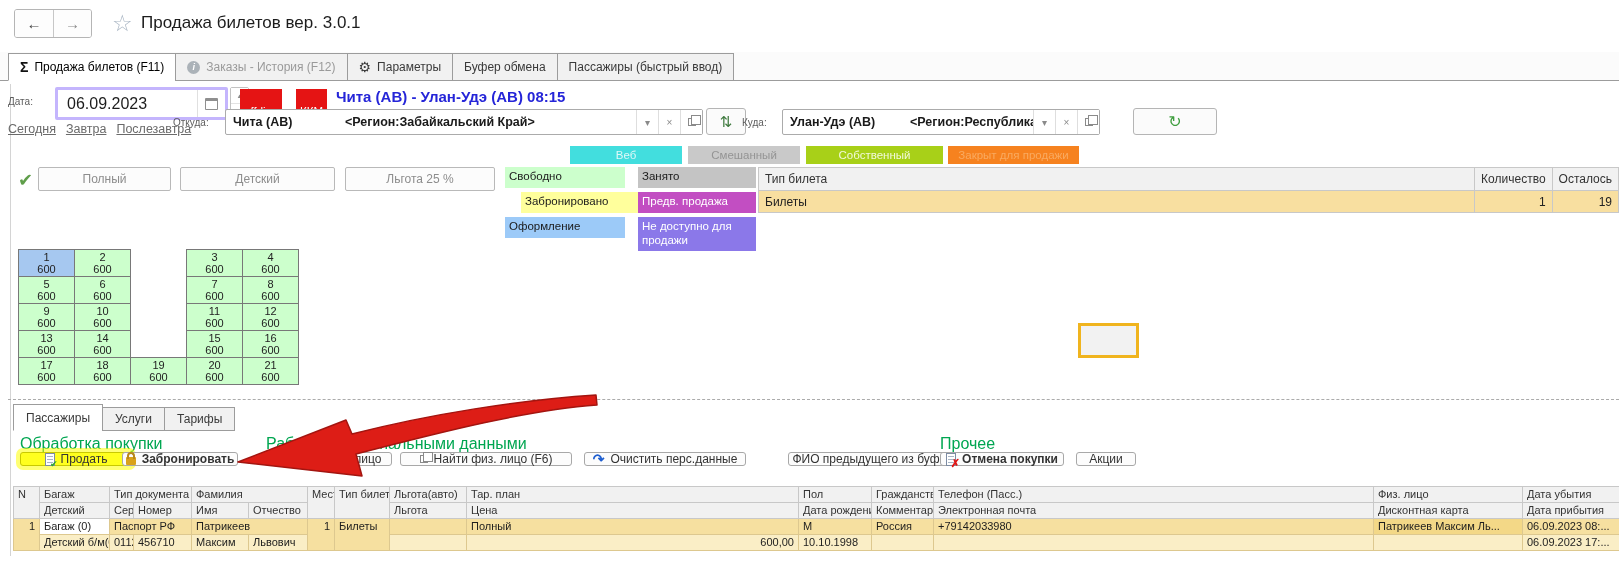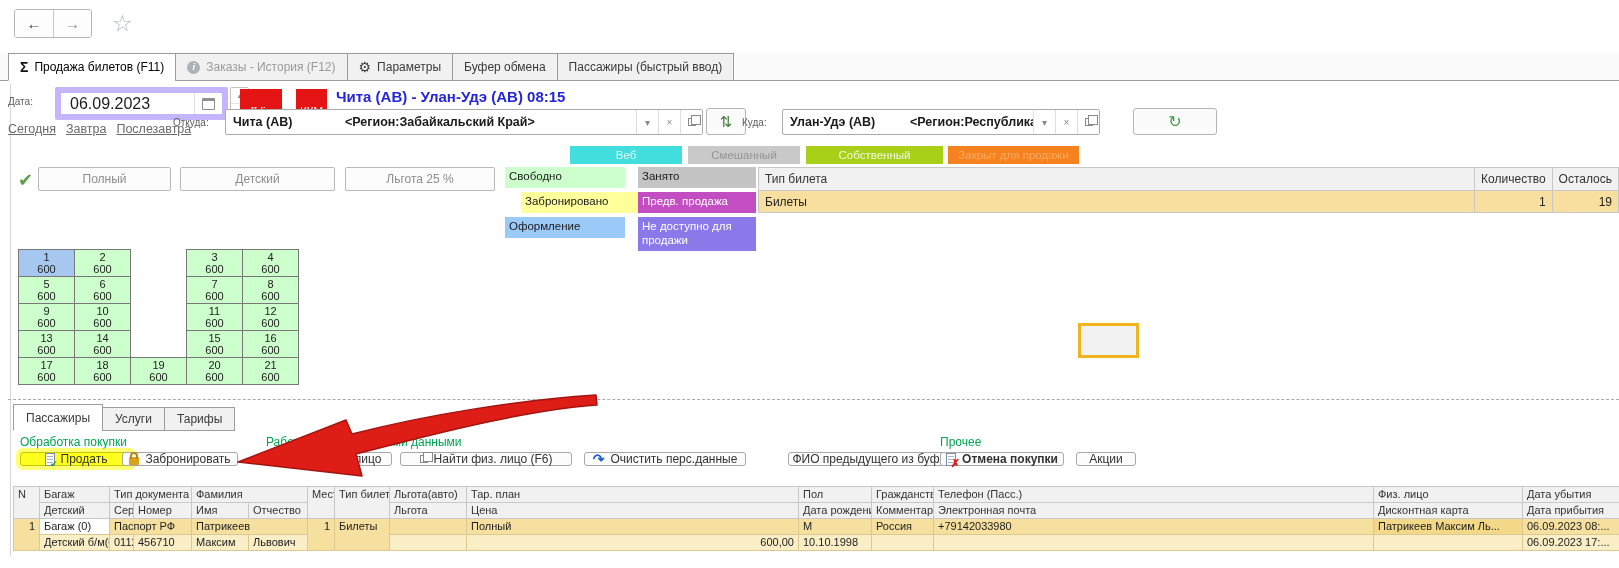--- a/index.html
+++ b/index.html
@@ -21,21 +21,21 @@
   .tab.active { background: #fff; border-bottom: 1px solid #fff; font-weight: 400; color: #000; }
   .tab.disabled { color: #9a9a9a; }
   .sigma { font-weight: bold; font-size: 14px; color: #111; }
   .gear { font-size: 14px; color: #3c3c3c; }
   .infocircle { display: inline-block; width: 13px; height: 13px; border-radius: 50%; background: #abb2b8; color: #fff; font-size: 9px; font-weight: bold; text-align: center; line-height: 13px; font-style: italic; }
 
   .panel-edge { position: absolute; left: 10px; top: 84px; height: 472px; border-left: 1px solid #d4d4d4; }
 
   
   .lbl { position: absolute; color: #5c5c5c; font-size: 10px; }
-  .datebox { position: absolute; left: 55px; top: 87px; width: 173px; height: 33px; border: 6px solid #c4b5fd; border-radius: 2px; background: #fff; display: flex; align-items: center; }
+  .datebox { position: absolute; left: 55px; top: 87px; width: 173px; height: 33px; border: 3px solid #c4b5fd; border-radius: 2px; background: #fff; display: flex; align-items: center; }
   .dateval { flex: 1; padding-left: 9px; font-size: 16px; color: #1d1d1d; }
   .calbtn { width: 28px; height: 100%; border: none; border-left: 1px solid #e0e0e0; background: #fff; cursor: pointer; display: flex; align-items: center; justify-content: center; }
   .cal { display: inline-block; width: 13px; height: 12px; border: 1px solid #8f8f8f; border-top: 3px solid #8f8f8f; border-radius: 1px; background: #fff; }
   .spinner { position: absolute; left: 230px; top: 87px; width: 19px; height: 33px; border: 1px solid #c2c2c2; border-radius: 2px; display: flex; flex-direction: column; background: #fff; }
   .spinbtn { flex: 1; border: none; background: #fff; font-size: 7px; color: #8a8a8a; cursor: pointer; line-height: 1; }
   .spinbtn + .spinbtn { border-top: 1px solid #e3e3e3; }
   .badge { position: absolute; top: 89px; background: #e51414; color: #fff; font-size: 11.5px; padding: 16px 4px 3px; }
   .badge.offline { left: 240px; }
   .badge.kkm { left: 296px; }
   .routetitle { position: absolute; left: 336px; top: 88px; font-size: 15px; font-weight: bold; color: #2525d8; white-space: nowrap; }
@@ -74,21 +74,21 @@
 
   .hlbox { position: absolute; left: 1078px; top: 323px; width: 61px; height: 35px; border: 3px solid #f0b41e; background: #f2f2f2; }
 
   .dashline { position: absolute; left: 8px; top: 399px; width: 1611px; border-top: 1px dashed #ababab; }
 
   
   .btabs { position: absolute; left: 13px; top: 404px; display: flex; align-items: flex-end; }
   .btab { height: 24px; padding: 0 12px; border: 1px solid #9c9c9c; background: #f1f1f1; font-size: 12px; color: #3a3a3a; display: flex; align-items: center; cursor: pointer; }
   .btab + .btab { margin-left: -1px; }
   .btab.active { height: 27px; background: #fff; border-bottom: 1px solid #fff; }
-  .grouphdr { position: absolute; top: 435px; color: #00a651; font-size: 12px; white-space: nowrap; }
+  .grouphdr { position: absolute; top: 435px; color: #00a651; font-size: 16px; white-space: nowrap; }
   .abtn { position: absolute; top: 452px; height: 14px; border: 1px solid #a8a8a8; border-radius: 3px; background: #fcfcfc; color: #333; font-size: 12px; cursor: pointer; display: flex; align-items: center; justify-content: center; gap: 6px; white-space: nowrap; }
   .abtn.sell { background: #ffff1e; border-color: #c9c900; box-shadow: 0 0 0 4px rgba(255,255,0,.55); }
   .icon-doc { position: relative; display: inline-block; width: 10px; height: 13px; border: 1px solid #7d8ca3; background: #fff; flex: 0 0 auto; }
   .icon-doc::before { content: ""; position: absolute; left: 1px; top: 2px; width: 6px; height: 1px; background: #a9b6c6; box-shadow: 0 3px 0 #a9b6c6, 0 6px 0 #a9b6c6; }
   .icon-doc.ok::after { content: "✔"; position: absolute; right: -4px; bottom: -4px; color: #2ea52e; font-size: 9px; }
   .icon-doc.bad::after { content: "✗"; position: absolute; right: -5px; bottom: -5px; color: #e01515; font-size: 11px; font-weight: bold; }
   .icon-lock { position: relative; display: inline-block; width: 10px; height: 8px; background: #d9a21b; border-radius: 1px; margin-top: 4px; flex: 0 0 auto; }
   .icon-lock::before { content: ""; position: absolute; left: 1px; top: -5px; width: 4px; height: 5px; border: 2px solid #b9881a; border-bottom: none; border-radius: 4px 4px 0 0; }
   .icon-blue { color: #1f5fd0; font-size: 14px; font-weight: bold; line-height: 1; }
 
@@ -109,20 +109,21 @@
 <body>
 
 <div class="screen">
 
   <div class="titlebar">
     <div class="navgroup">
       <button class="navbtn">←</button>
       <button class="navbtn">→</button>
     </div>
     <span class="star">☆</span>
+    <span class="apptitle">Продажа билетов вер. 3.0.1</span>
   </div>
 
   <div class="tabstrip">
     <div class="tab active">
       <span class="sigma">Σ</span>
       <span>Продажа билетов (F11)</span>
     </div>
     <div class="tab disabled">
       <span class="infocircle">i</span>
       <span>Заказы - История (F12)</span>
@@ -345,21 +346,21 @@
   </div>
 
   <span class="grouphdr" style="left:20px;">Обработка покупки</span>
   <span class="grouphdr" style="left:266px;">Работа с персональными данными</span>
   <span class="grouphdr" style="left:940px;">Прочее</span>
 
   <button class="abtn sell" style="left:20px;width:112px;">
     <span class="icon-doc ok"></span>
     <span>Продать</span>
   </button>
-  <button class="abtn" style="left:122px;width:116px;">
+  <button class="abtn" style="left:122px;width:116px;font-weight:bold;">
     <span class="icon-lock"></span>
     <span>Забронировать</span>
   </button>
   <button class="abtn" style="left:266px;width:126px;">
     <span>Создать физ. лицо</span>
   </button>
   <button class="abtn" style="left:400px;width:172px;">
     <span class="icon-open"></span>
     <span>Найти физ. лицо (F6)</span>
   </button>

